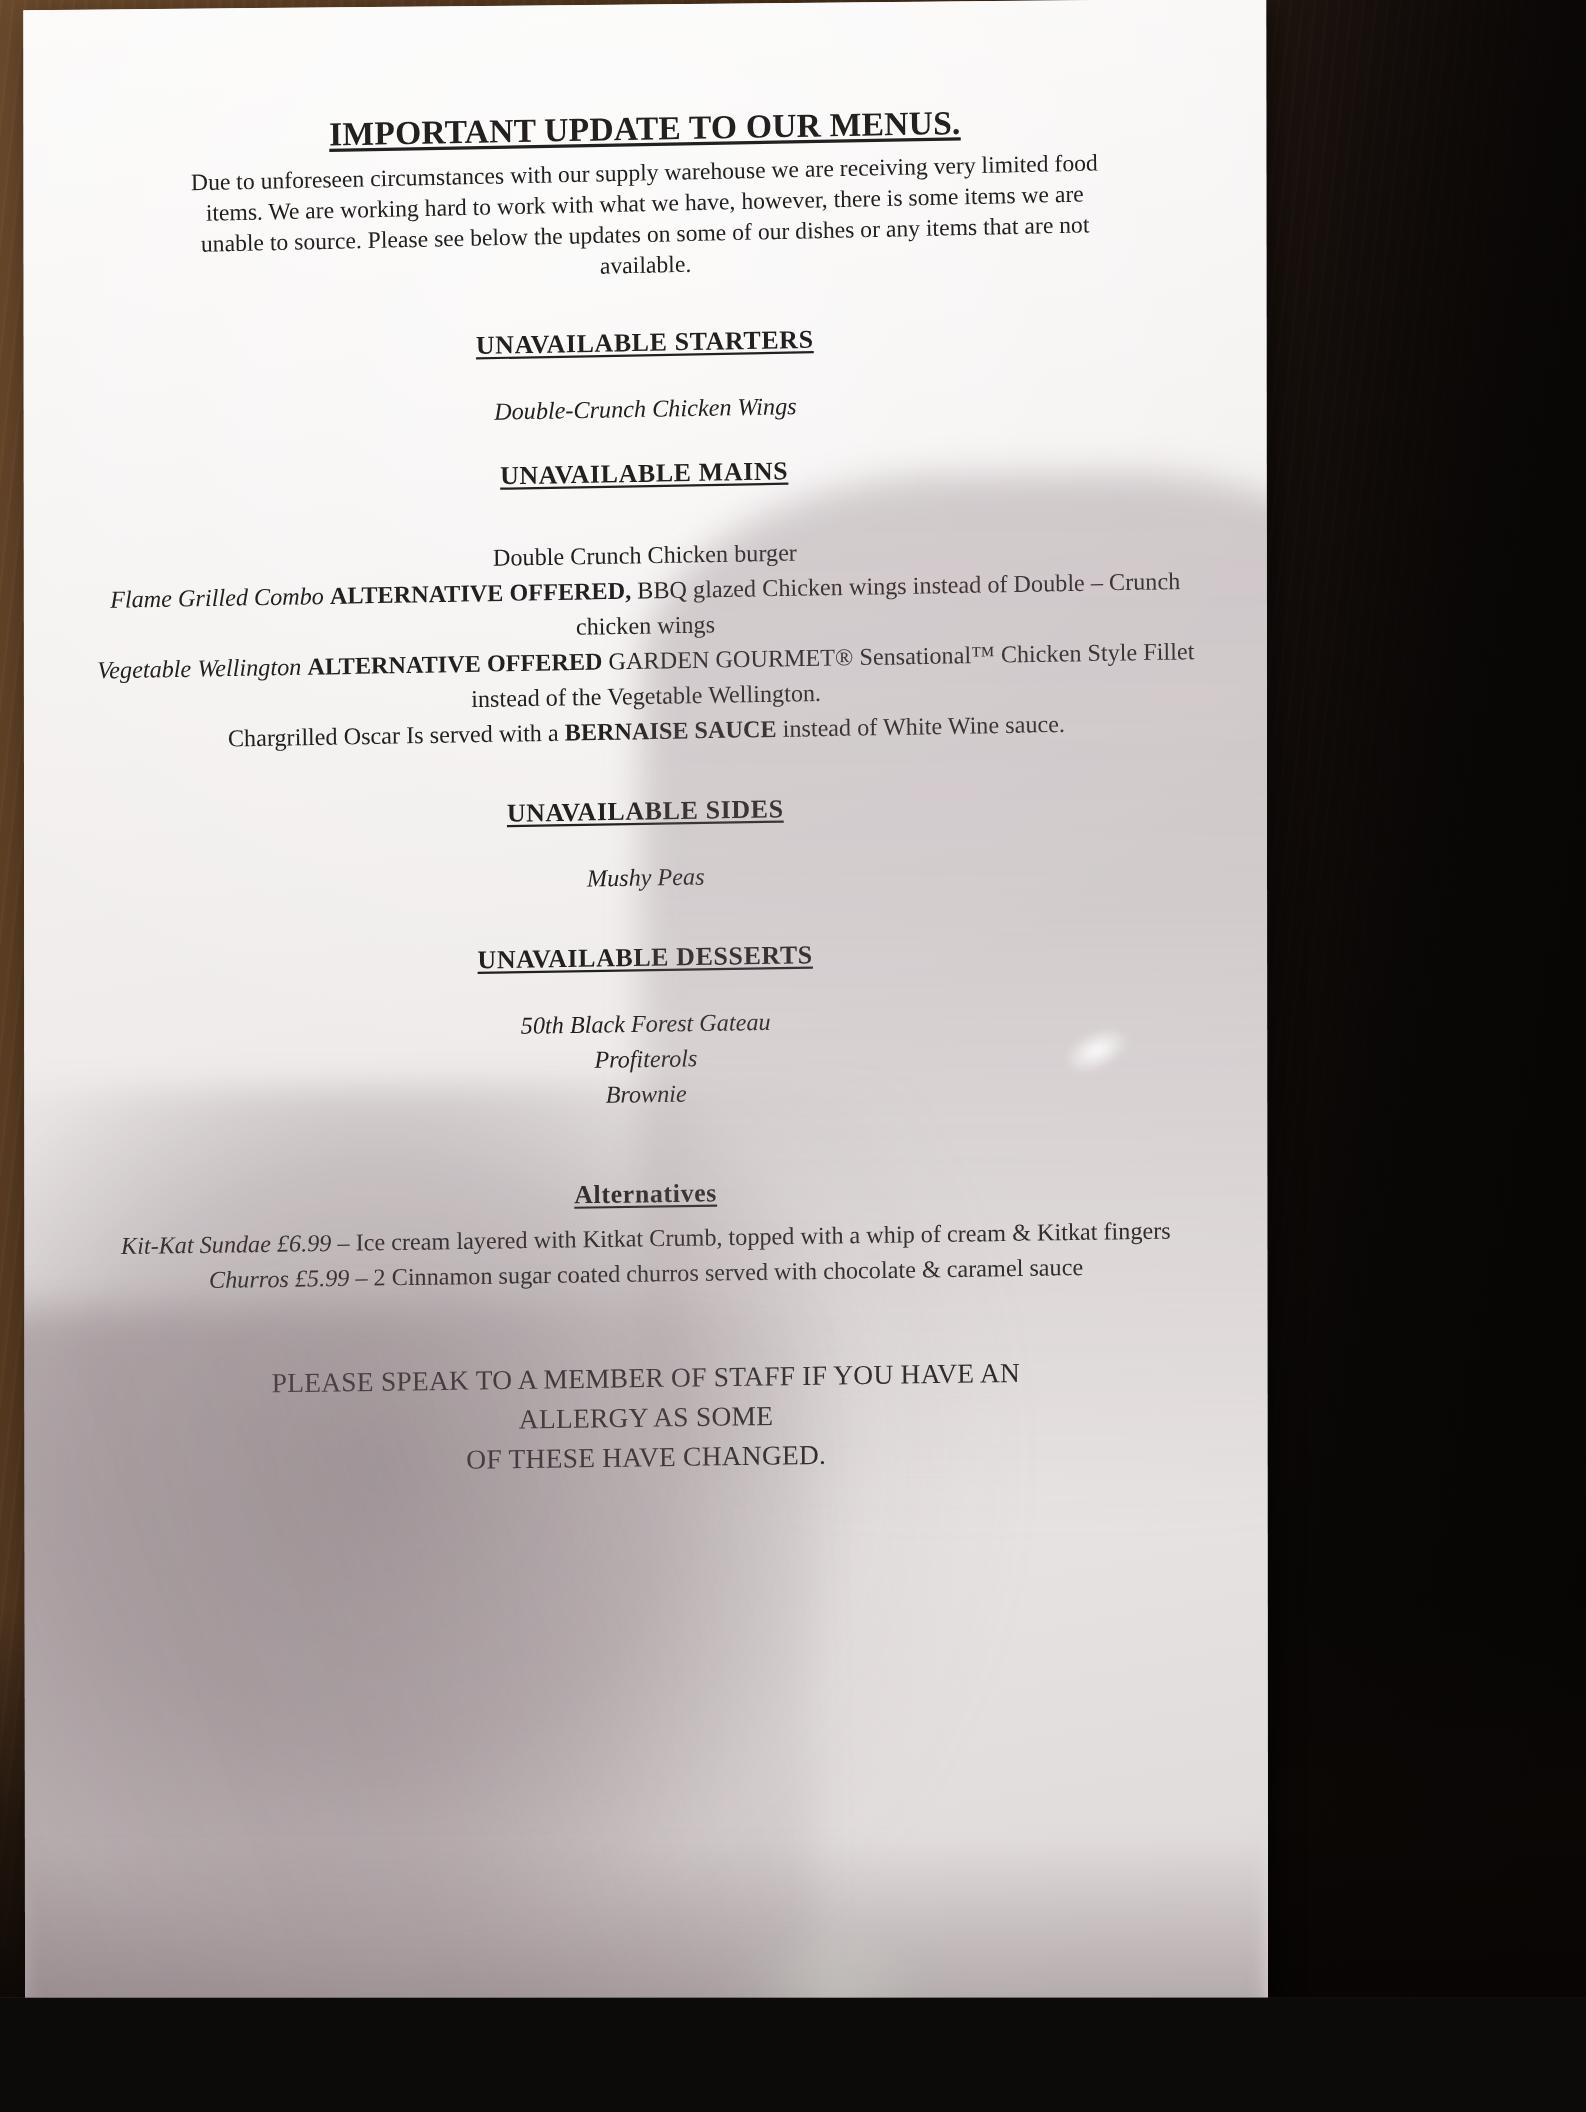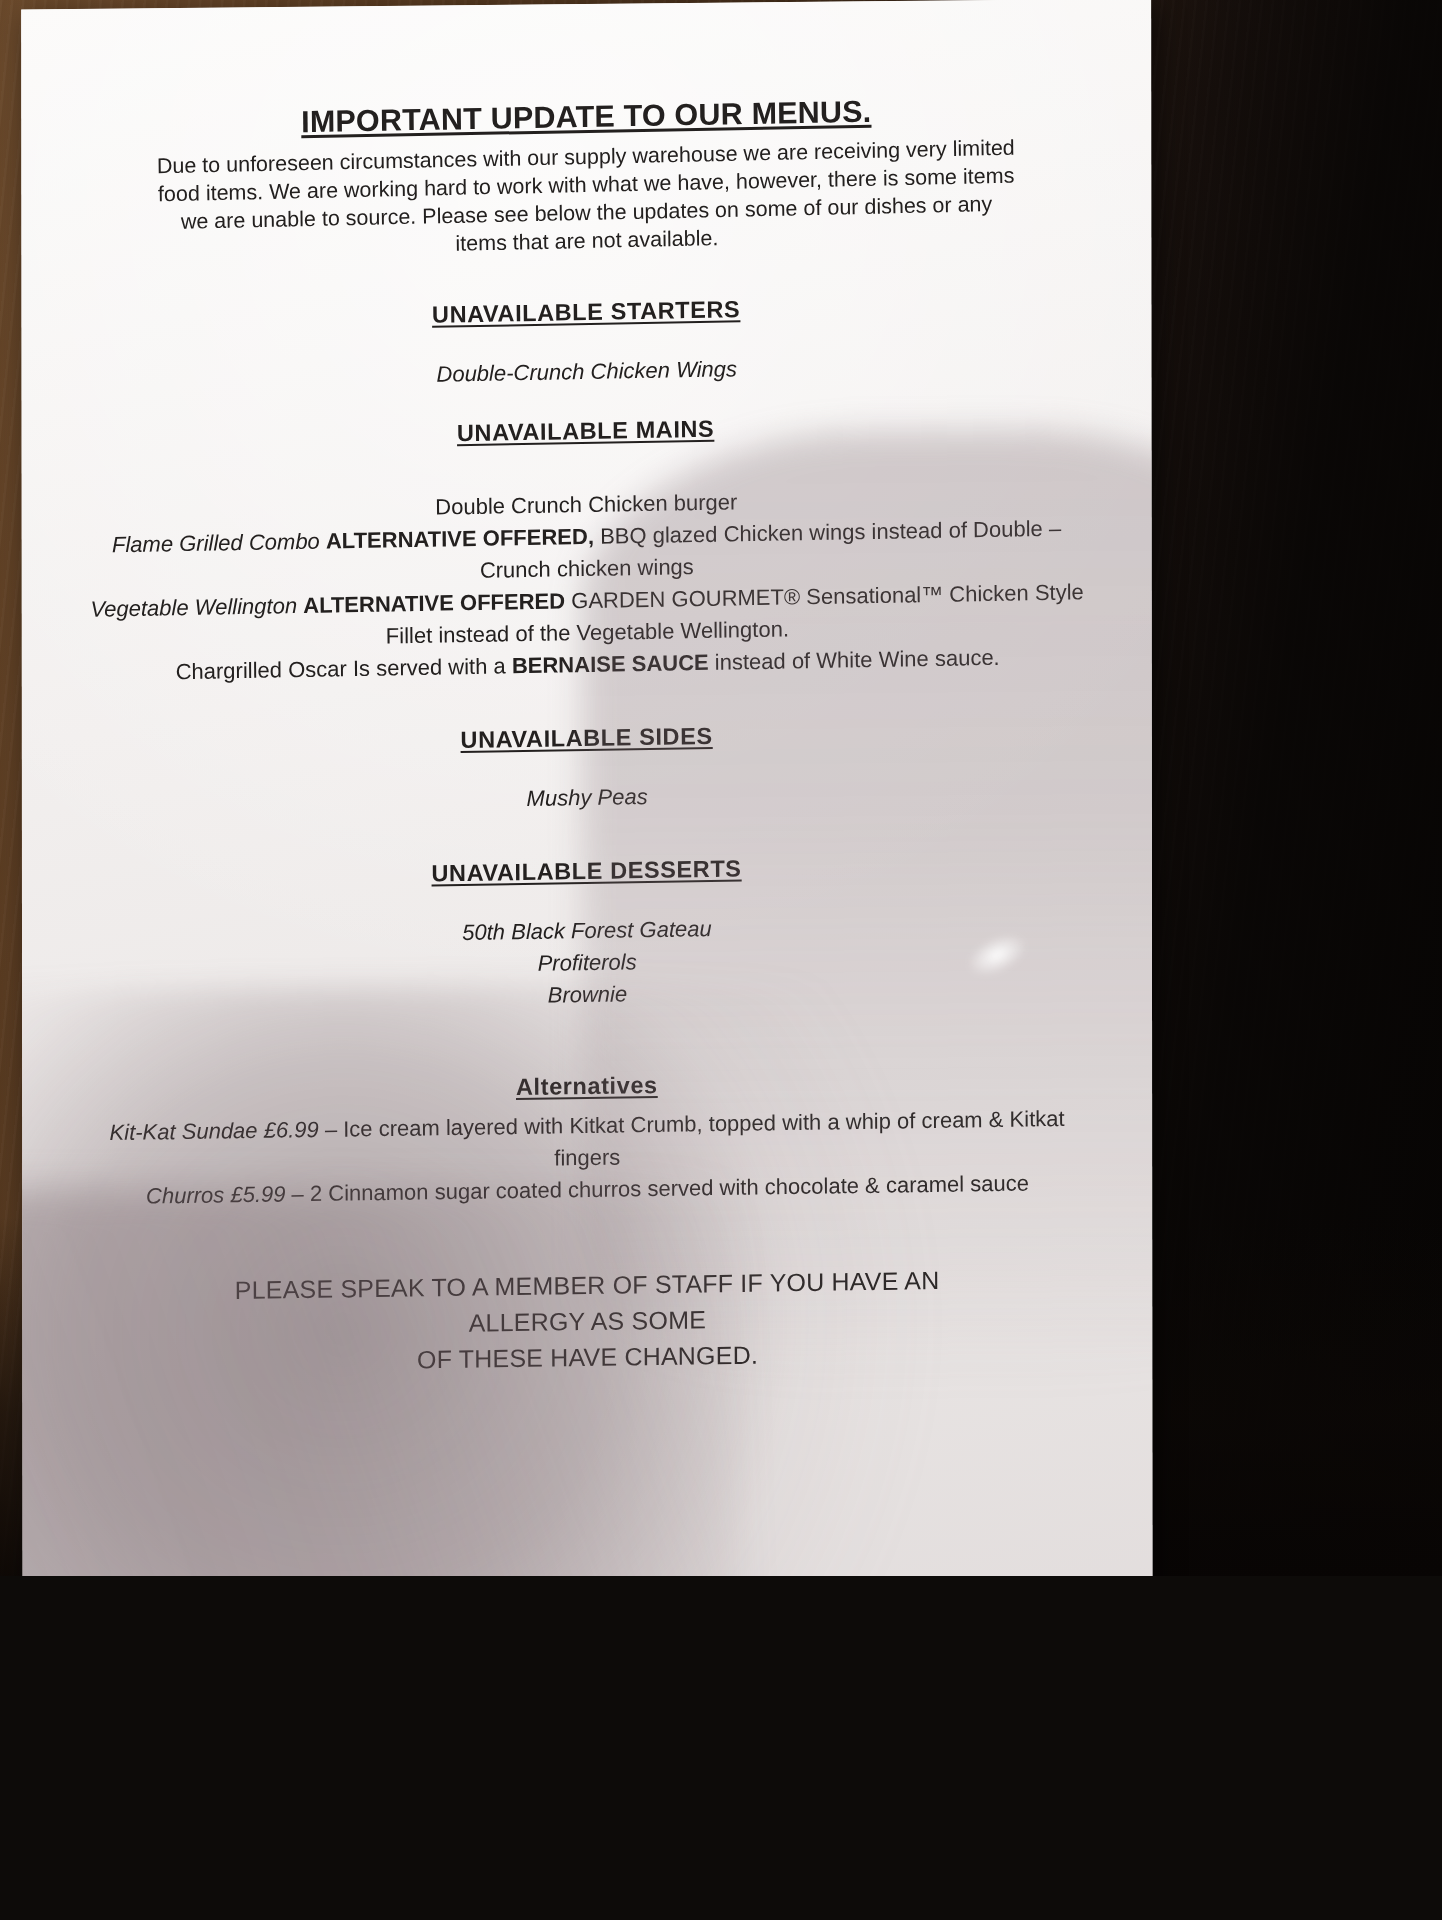--- a/index.html
+++ b/index.html
@@ -3,23 +3,23 @@
 <meta charset="utf-8">
 <style>
   html, body {
     margin: 0;
     padding: 0;
     background: #0d0b09;
   }
   #stage {
     position: relative;
     width: 1442px;
-    height: 1576px;
+    height: 1816px;
     overflow: hidden;
-    font-family: Liberation Sans, sans-serif;
+    font-family: Liberation Serif, serif;
     background: #3a2a1c;
   }
   
   .table-bg {
     position: absolute;
     inset: 0;
     background:
       linear-gradient(110deg, #6b4a2c 0%, #5a3c22 18%, #3f2a18 42%, #231712 62%, #130e0b 100%);
   }
   .table-dark {

